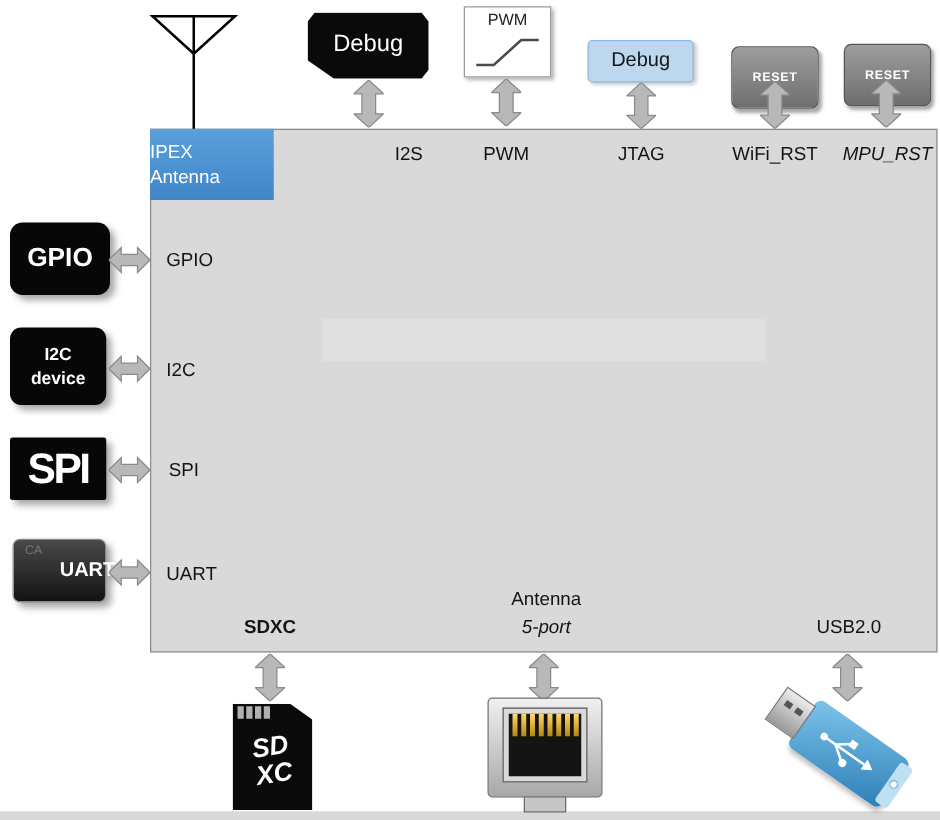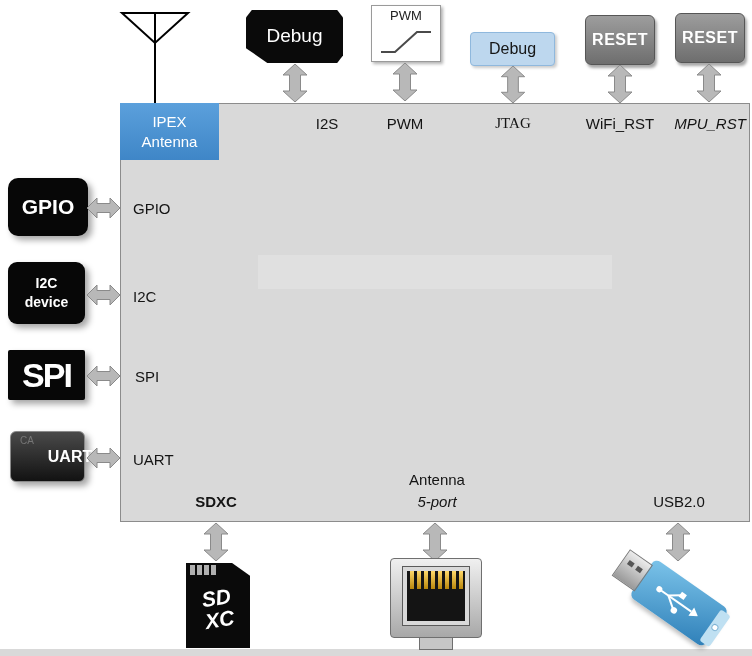--- a/index.html
+++ b/index.html
@@ -8,37 +8,37 @@
   .abs{position:absolute;}
   .cx{transform:translateX(-50%);}
   
   .board{left:120px;top:103px;width:630px;height:419px;background:#d9d9d9;
          border:1px solid #8c8c8c;box-sizing:border-box;}
   .board-sheen{left:258px;top:255px;width:354px;height:34px;background:rgba(255,255,255,0.18);}
   .bottom-strip{left:0;top:649px;width:752px;height:7px;background:#d9d9d9;}
   .port-label{font-size:15px;color:#141414;white-space:nowrap;}
   
   .ipex{left:120px;top:103px;width:99px;height:57px;background:linear-gradient(180deg,#5ba0dc,#3f86c7);
-        color:#fff;font-size:15px;text-align:center;display:flex;flex-direction:column;
+        color:#fff;font-size:15px;display:flex;flex-direction:column;
         justify-content:center;line-height:1.3;}
   
   .audio-dac{left:246px;top:10px;width:97px;height:53px;background:#0a0a0a;color:#fff;
              font-size:19px;text-align:center;display:flex;flex-direction:column;justify-content:center;
              line-height:1.2;clip-path:polygon(6% 0%,94% 0%,100% 14%,100% 86%,94% 100%,22% 100%,0% 72%,0% 14%);
              filter:drop-shadow(3px 3px 3px rgba(0,0,0,0.35));}
   .pwm-box{left:371px;top:5px;width:70px;height:57px;background:#fff;border:1px solid #9a9a9a;
            box-sizing:border-box;box-shadow:2px 2px 3px rgba(0,0,0,0.3);}
   .pwm-box .pwm-title{display:block;text-align:center;font-size:13px;color:#222;padding-top:2px;}
   .debug{left:470px;top:32px;width:85px;height:34px;background:#bdd7ee;border:1px solid #8fb8dd;
          border-radius:4px;box-sizing:border-box;color:#161616;font-size:16px;display:flex;
          align-items:center;justify-content:center;box-shadow:2px 2px 3px rgba(0,0,0,0.2);}
   .reset-btn{width:70px;height:50px;background:linear-gradient(180deg,#9d9d9d,#6e6e6e);
              border:1px solid #565656;border-radius:6px;box-sizing:border-box;color:#fff;
-             font-size:16px;font-weight:bold;letter-spacing:0.5px;display:flex;align-items:center;
-             justify-content:center;box-shadow:2px 3px 3px rgba(0,0,0,0.35);}
+             font-size:10px;font-weight:bold;letter-spacing:0.5px;display:flex;align-items:center;
+             justify-content:center;box-shadow:2px 3px 3px rgba(0,0,0,0.35);margin-top:22px;}
   
   .blackbox{background:#070707;color:#fff;display:flex;flex-direction:column;justify-content:center;
             align-items:center;filter:drop-shadow(4px 4px 3px rgba(0,0,0,0.35));}
   .gpio-box{left:8px;top:178px;width:80px;height:58px;border-radius:10px;font-size:21px;font-weight:bold;}
   .i2c-box{left:8px;top:262px;width:77px;height:62px;border-radius:9px;font-size:14px;font-weight:bold;line-height:1.35;}
   .spi-box{left:8px;top:350px;width:77px;height:50px;border-radius:2px;font-size:34px;font-weight:bold;letter-spacing:-2px;}
   .uart-box{left:10px;top:431px;width:75px;height:51px;border-radius:6px;
             background:linear-gradient(180deg,#4a4a4a,#121212);border:1px solid #8a8a8a;
             box-sizing:border-box;font-size:16px;font-weight:bold;padding-left:45px;}
   .uart-watermark{position:absolute;left:9px;top:3px;font-size:10px;font-weight:normal;color:#999;opacity:0.6;}
@@ -119,21 +119,21 @@
   </svg>
 <svg class="abs" style="left:608px;top:65px;" width="24" height="38" viewBox="0 0 24 38">
     <polygon points="12,0 24,11 17.5,11 17.5,27 24,27 12,38 0,27 6.5,27 6.5,11 0,11" fill="#b8b8b8" stroke="#8a8a8a"></polygon>
   </svg>
 <svg class="abs" style="left:697px;top:64px;" width="24" height="38" viewBox="0 0 24 38">
     <polygon points="12,0 24,11 17.5,11 17.5,27 24,27 12,38 0,27 6.5,27 6.5,11 0,11" fill="#b8b8b8" stroke="#8a8a8a"></polygon>
   </svg>
 
 <span class="abs cx port-label" style="left:295px;top:115px;margin-left:32px;">I2S</span>
 <span class="abs cx port-label" style="left:405px;top:115px;">PWM</span>
-<span class="abs cx port-label" style="left:513px;top:115px;font-family:Liberation Serif, serif;">JTAG</span>
+<span class="abs cx port-label" style="left:513px;top:115px;">JTAG</span>
 <span class="abs cx port-label" style="left:620px;top:115px;">WiFi_RST</span>
 <span class="abs cx port-label" style="left:710px;top:115px;font-style:italic;">MPU_RST</span>
 
 <div class="abs blackbox gpio-box">
   <span>GPIO</span>
 </div>
 <div class="abs blackbox i2c-box">
   <span>I2C</span>
   <span>device</span>
 </div>

